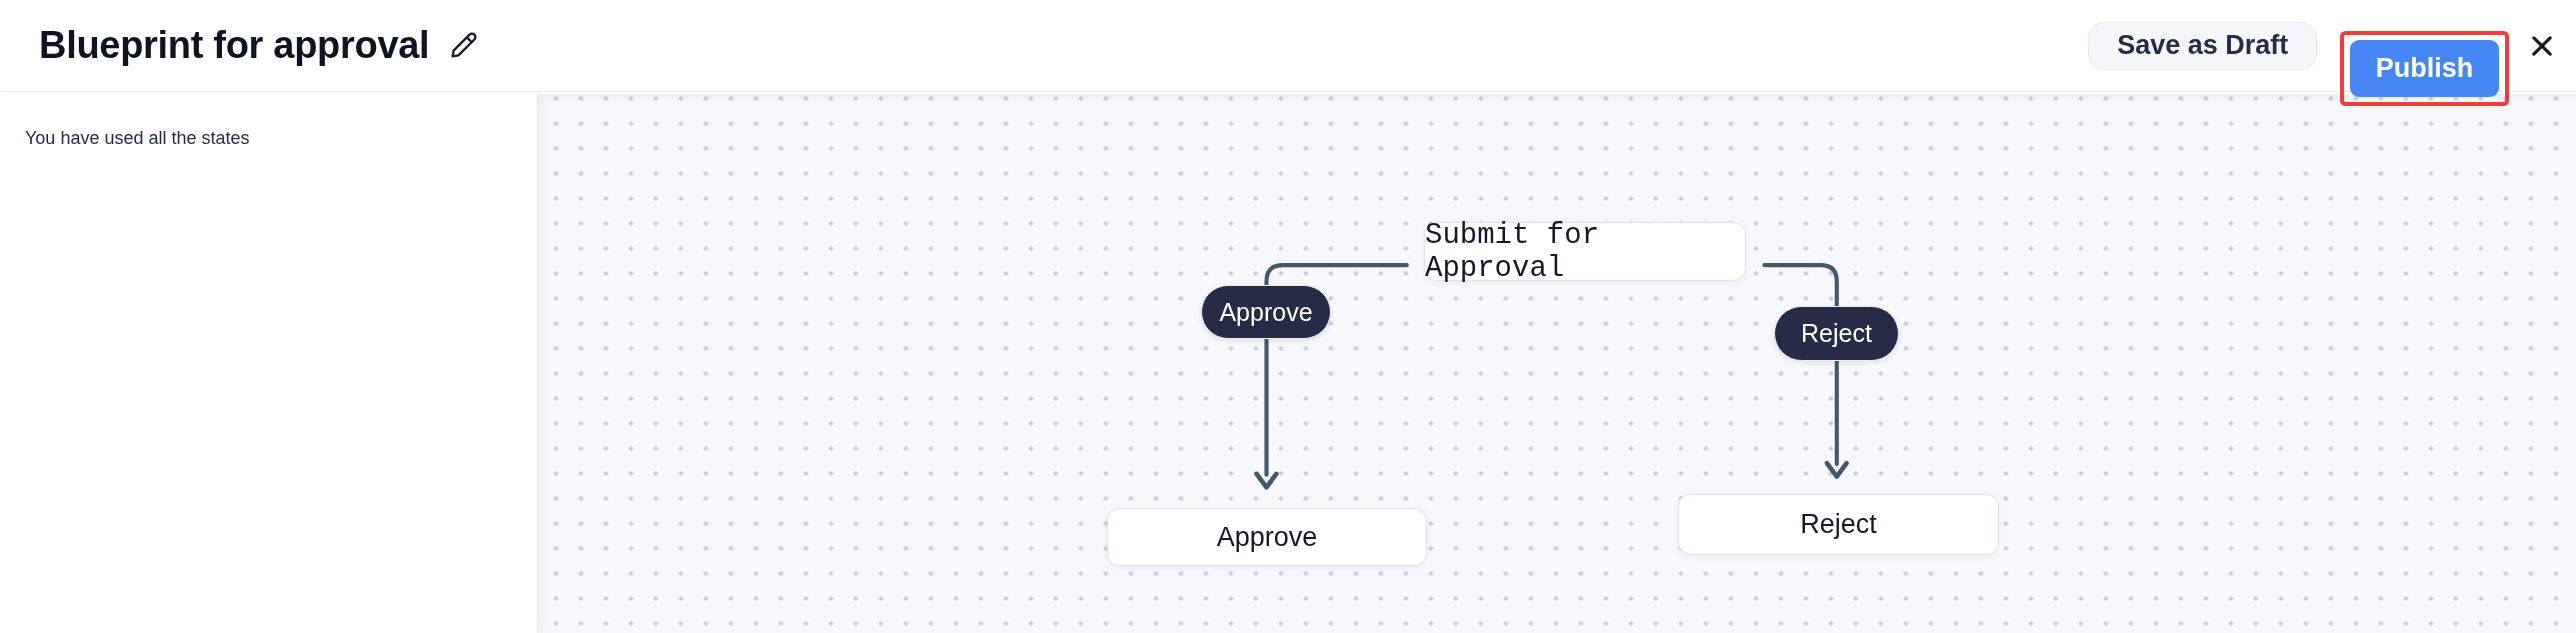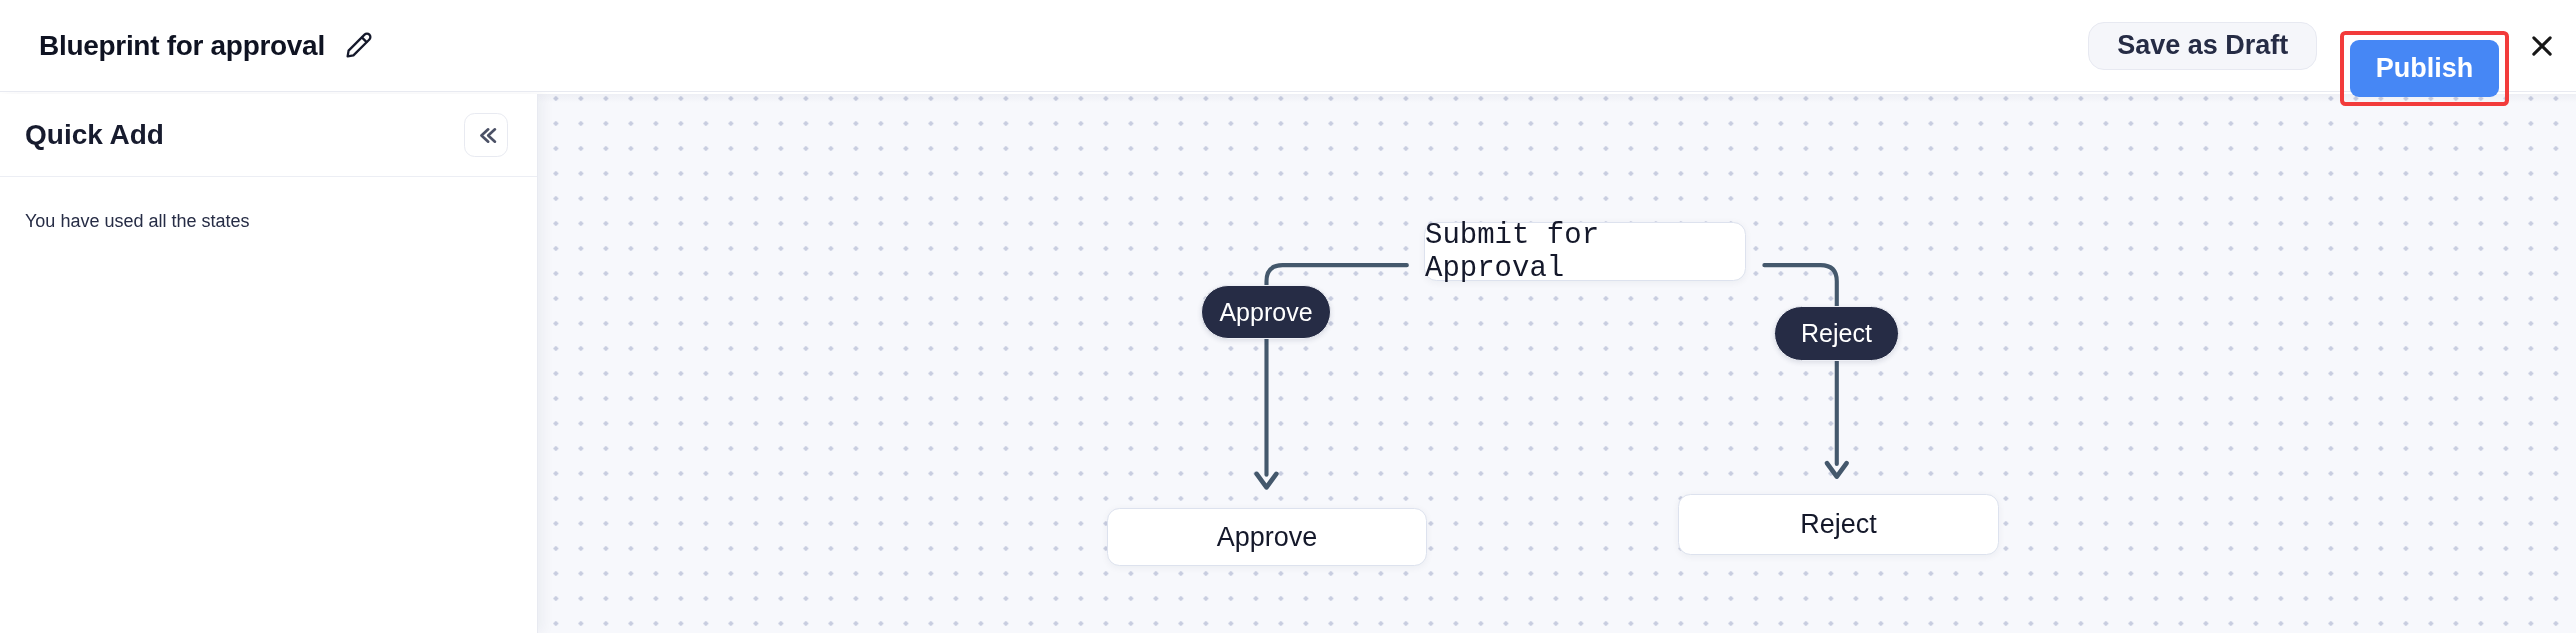--- a/index.html
+++ b/index.html
@@ -7,21 +7,21 @@
     position:relative;width:2576px;height:633px;overflow:hidden;
     font-family:"Liberation Sans","DejaVu Sans",sans-serif;
     -webkit-font-smoothing:antialiased;color:#14182a;
   }
   
   .header{
     position:absolute;left:0;top:0;width:2576px;height:92px;
     background:#fff;border-bottom:1.8px solid #e8eaf1;
     display:flex;align-items:center;box-sizing:border-box;z-index:30;
   }
-  .title{font-size:28px;font-weight:600;color:#0f1322;margin-left:39px;letter-spacing:-0.3px;white-space:nowrap;}
+  .title{font-size:38px;font-weight:600;color:#0f1322;margin-left:39px;letter-spacing:-0.3px;white-space:nowrap;}
   .edit-btn{margin-left:14.3px;width:39px;height:39px;display:flex;align-items:center;justify-content:center;background:none;border:none;cursor:pointer;padding:0;}
   .edit-btn svg{width:29px;height:29px;stroke:#15192b;stroke-width:1.9;fill:none;stroke-linecap:round;stroke-linejoin:round;}
   .status-wrap{
     margin-left:32px;background:#eef0f6;border-radius:10.7px;
     padding:6.3px 15px 8px 9.8px;display:flex;align-items:center;
   }
   .status-badge{
     background:#4687f5;color:#fff;font-size:25px;font-weight:600;
     border-radius:11.6px;padding:5.4px 21.5px 7.2px 21.5px;line-height:1.05;
   }
@@ -111,31 +111,20 @@
     <button class="close-btn">
       <span style="line-height:0;">
         <svg viewBox="0 0 24 24">
             <path d="M5 5 L19 19 M19 5 L5 19"></path>
           </svg>
       </span>
     </button>
   </div>
 
   <div class="sidebar">
-    <div class="sidebar-header">
-      <div class="sidebar-title">Quick Add</div>
-      <button class="collapse-btn">
-        <span style="line-height:0;">
-          <svg viewBox="0 0 24 24">
-              <path d="M13.5 17.5 L7.5 12 L13.5 6.5"></path>
-              <path d="M19.5 17.5 L13.5 12 L19.5 6.5"></path>
-            </svg>
-        </span>
-      </button>
-    </div>
     <div class="sidebar-body">
       <div class="sidebar-message">You have used all the states</div>
     </div>
   </div>
 
   <div class="canvas">
     <svg class="edges" viewBox="0 0 2278 603">
       <g stroke="#44586c" stroke-width="4.6" fill="none" stroke-linecap="round" stroke-linejoin="round">
 
         <path d="M 971 191.5 L 832 191.5 Q 814 191.5 814 209.5 L 814 426"></path>

